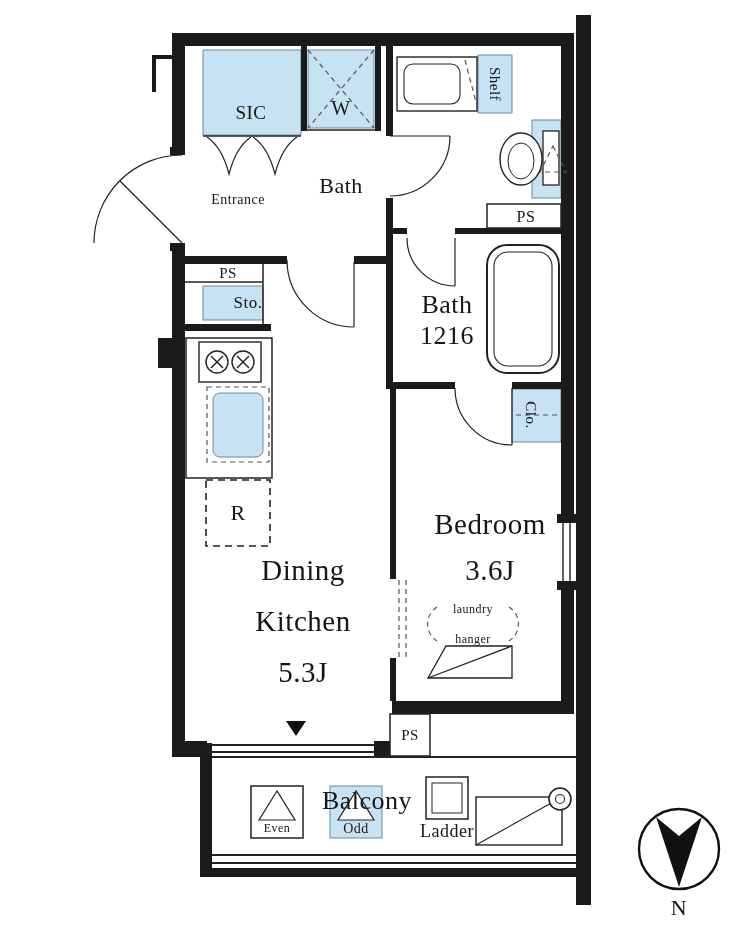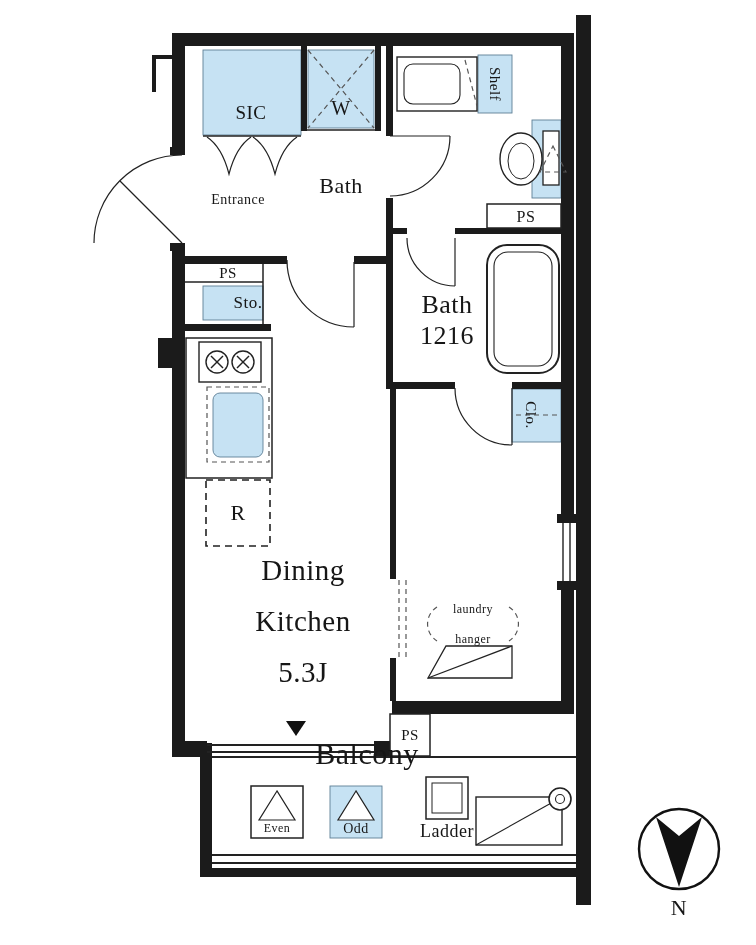--- a/index.html
+++ b/index.html
@@ -172,22 +172,24 @@
 <div class="lbl" style="left:526px;top:217px;font-size:16px">PS</div>
 <div class="lbl" style="left:447px;top:320px;font-size:26px;line-height:31px">Bath
 1216</div>
 <div class="lbl" style="left:228px;top:273px;font-size:15px">PS</div>
 <div class="lbl" style="left:248px;top:303px;font-size:17px">Sto.</div>
 <div class="lbl" style="left:238px;top:513px;font-size:22px">R</div>
 <div class="lbl vert" style="left:531px;top:415px;font-size:15px">Clo.</div>
 <div class="lbl" style="left:303px;top:621px;font-size:29px;line-height:51px">Dining
 Kitchen
 5.3J</div>
+<div class="lbl" style="left:490px;top:547px;font-size:29px;line-height:46px">Bedroom
+3.6J</div>
 <div class="lbl" style="left:473px;top:624px;font-size:12px;line-height:30px">laundry
 hanger</div>
 <div class="lbl" style="left:410px;top:735px;font-size:15px">PS</div>
-<div class="lbl" style="left:367px;top:754px;font-size:30px">Balcony</div>
+<div class="lbl" style="left:367px;top:801px;font-size:26px">Balcony</div>
 <div class="lbl" style="left:277px;top:829px;font-size:12px">Even</div>
 <div class="lbl" style="left:356px;top:829px;font-size:14px">Odd</div>
 <div class="lbl" style="left:447px;top:831px;font-size:18px">Ladder</div>
 <div class="lbl" style="left:679px;top:908px;font-size:22px">N</div>
 
 </div>
 
 </body></html>

